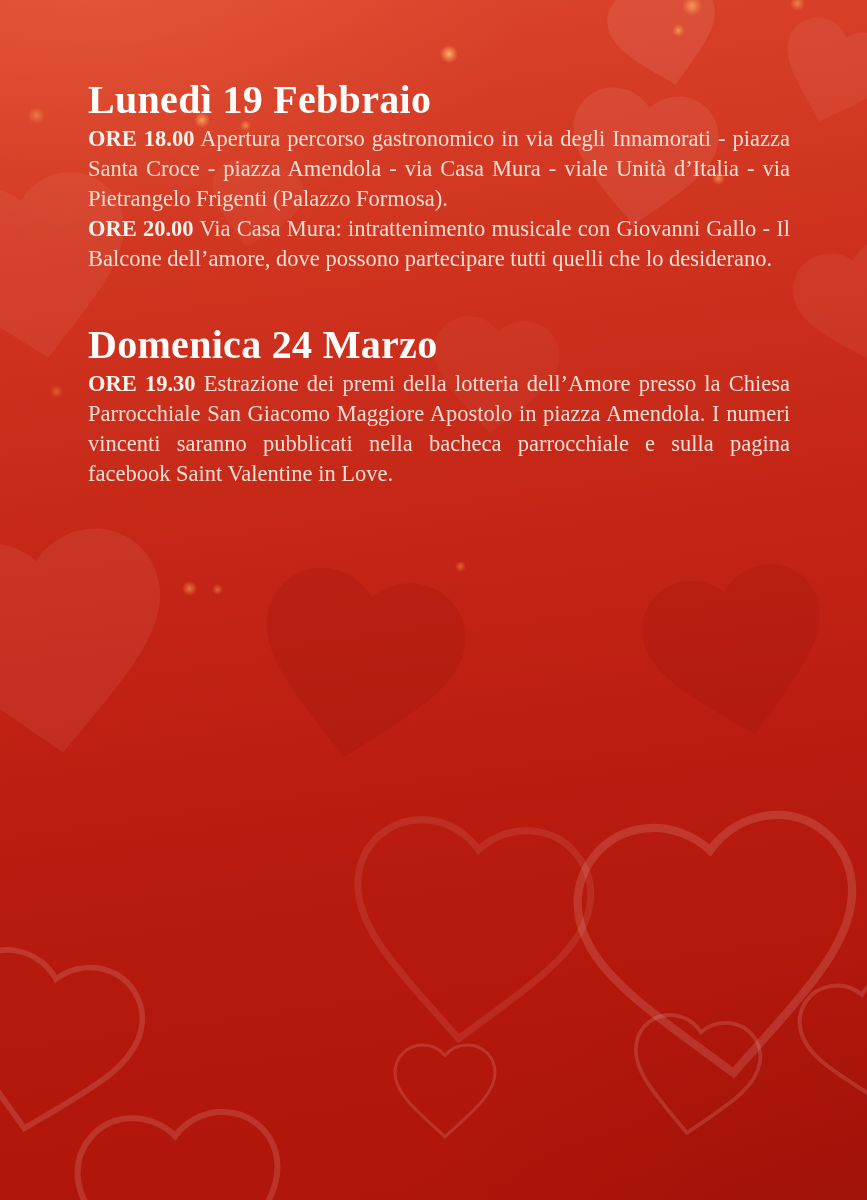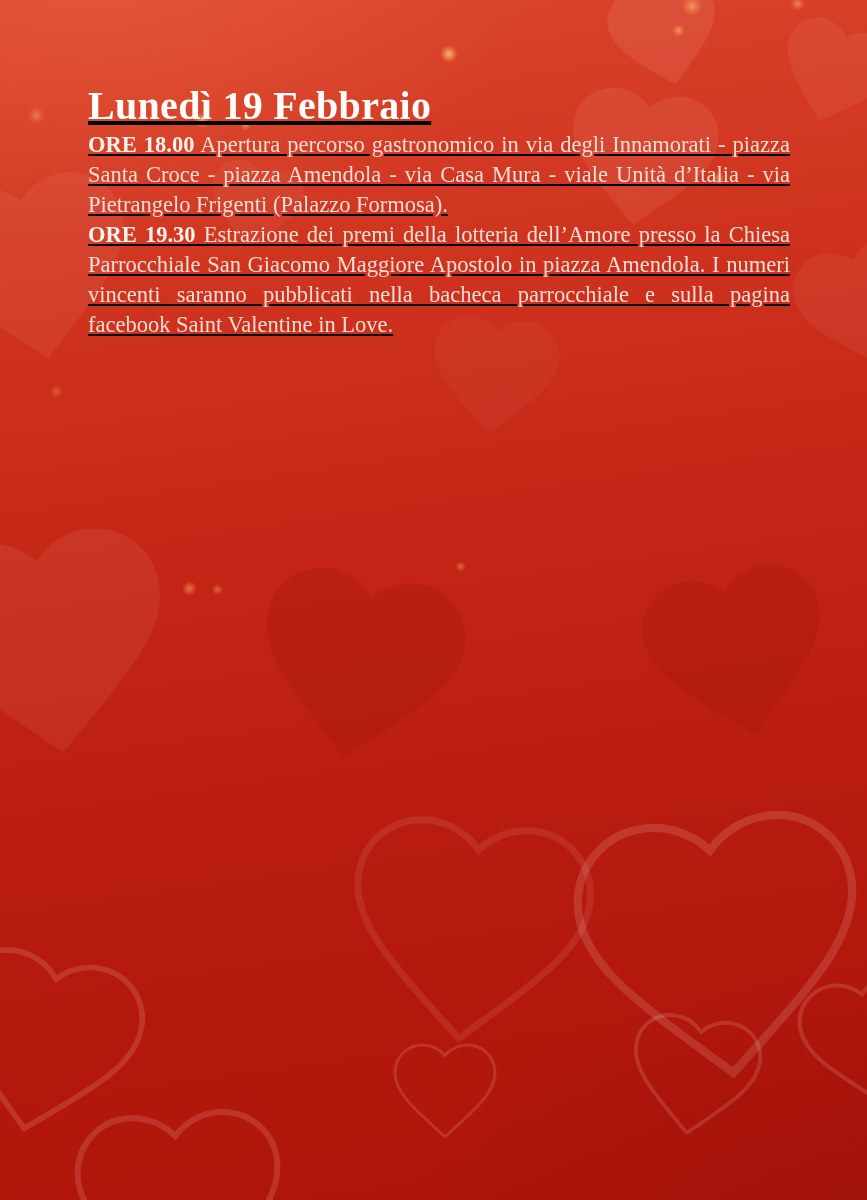--- a/index.html
+++ b/index.html
@@ -27,23 +27,22 @@
   .heart-line  { fill: none; stroke: #ffeade; stroke-width: 0.6px; opacity: 0.14; }
   .dot {
     position: absolute; display: block; border-radius: 50%;
     background: radial-gradient(circle, #ffc584 0%, rgba(255,150,70,0.5) 45%, rgba(255,150,70,0) 72%);
   }
 
   
   .content {
     position: absolute;
     left: 88px;
-    top: 82px;
+    top: 76px;
     width: 702px;
-    text-decoration: underline;
   }
   .heading {
     margin: 0;
     font-size: 40px;
     line-height: 48px;
     font-weight: bold;
     color: #fffdfb;
     letter-spacing: 0.3px;
   }
   .section + .section .heading { margin-top: 47px; }
@@ -143,23 +142,28 @@
   </div>
 
   <main class="content">
 
     <section class="section">
       <h2 class="heading">Lunedì 19 Febbraio</h2>
       <p class="event">
         <strong>ORE 18.00</strong>
         <span>Apertura percorso gastronomico in via degli Innamorati - piazza Santa Croce - piazza Amendola - via Casa Mura - viale Unità d’Italia - via Pietrangelo Frigenti (Palazzo Formosa).</span>
       </p>
+      <p class="event">
+        <strong>ORE 20.00</strong>
+        <span>Via Casa Mura: intrattenimento musicale con Giovanni Gallo - Il Balcone dell’amore, dove possono partecipare tutti quelli che lo desiderano.</span>
+      </p>
     </section>
 
     <section class="section">
+      <h2 class="heading">Domenica 24 Marzo</h2>
       <p class="event">
         <strong>ORE 19.30</strong>
         <span>Estrazione dei premi della lotteria dell’Amore presso la Chiesa Parrocchiale San Giacomo Maggiore Apostolo in piazza Amendola. I numeri vincenti saranno pubblicati nella bacheca parrocchiale e sulla pagina facebook Saint Valentine in Love.</span>
       </p>
     </section>
 
   </main>
 </div>
 
 </body></html>

